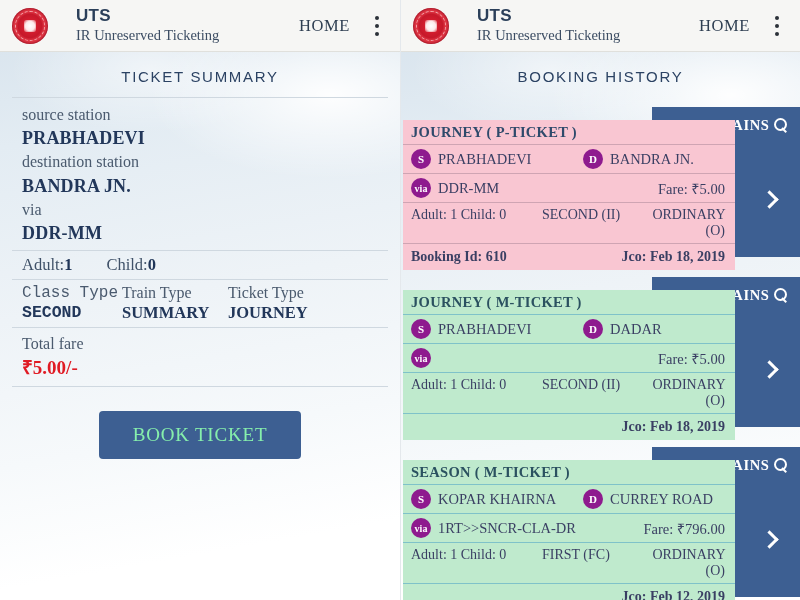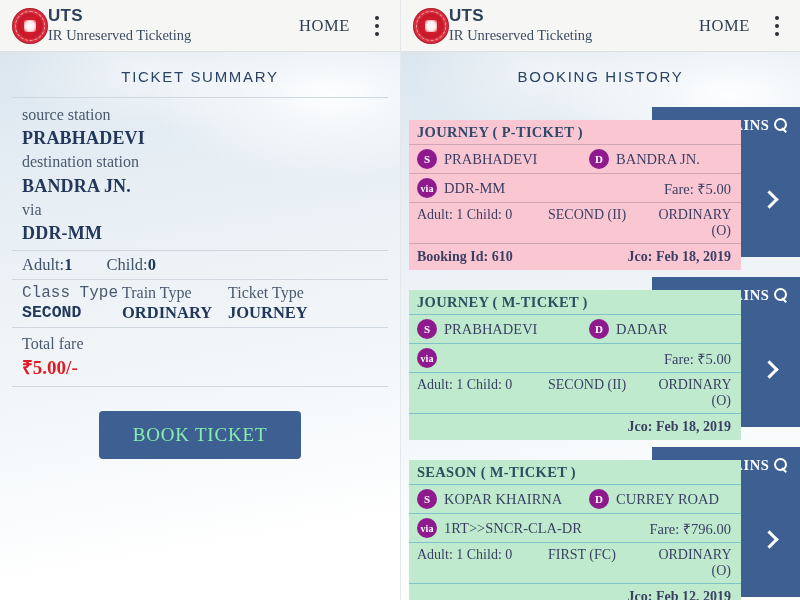--- a/index.html
+++ b/index.html
@@ -64,21 +64,21 @@
     background: radial-gradient(circle, #ffffff 0%, #fde9ea 55%, #d8303f 100%);
   }
   .logo::before {
     content: "";
     position: absolute;
     left: 3px; top: 3px; right: 3px; bottom: 3px;
     border-radius: 50%;
     border: 1px dashed rgba(255,255,255,0.55);
   }
 
-  .brand { margin-left: 0; line-height: 1.05; }
+  .brand { margin-left: 28px; line-height: 1.05; }
   .brand-title {
     font-family: "Liberation Sans", sans-serif;
     font-size: 17px;
     font-weight: bold;
     color: #2b3f59;
     letter-spacing: 0.3px;
   }
   .brand-sub {
     font-size: 14.5px;
     color: #3c4d63;
@@ -266,21 +266,21 @@
     border-top: 3px solid #ffffff;
     border-right: 3px solid #ffffff;
     transform: rotate(45deg);
     z-index: 3;
     cursor: pointer;
   }
 
   
   .card {
     position: absolute;
-    left: 8px;
+    left: 2px;
     top: 23px;
     width: 332px;
     z-index: 2;
   }
   .card.pink { background: #f9c6d2; }
   .card.green { background: #bfeacd; }
 
   .card-type {
     font-size: 14.5px;
     font-weight: bold;
@@ -377,21 +377,21 @@
       </div>
 
       <div class="types-row">
         <div class="types-head">
           <span class="tcol1">Class Type</span>
           <span class="tcol2">Train Type</span>
           <span class="tcol3">Ticket Type</span>
         </div>
         <div class="types-val">
           <span class="tcol1">SECOND</span>
-          <span class="tcol2">ORDINARY</span>
+          <span class="tcol2">SUMMARY</span>
           <span class="tcol3">JOURNEY</span>
         </div>
       </div>
 
       <div class="fare-block">
         <div class="sum-label">Total fare</div>
         <div class="sum-fare">₹5.00/-</div>
       </div>
 
       <div class="book-wrap">

